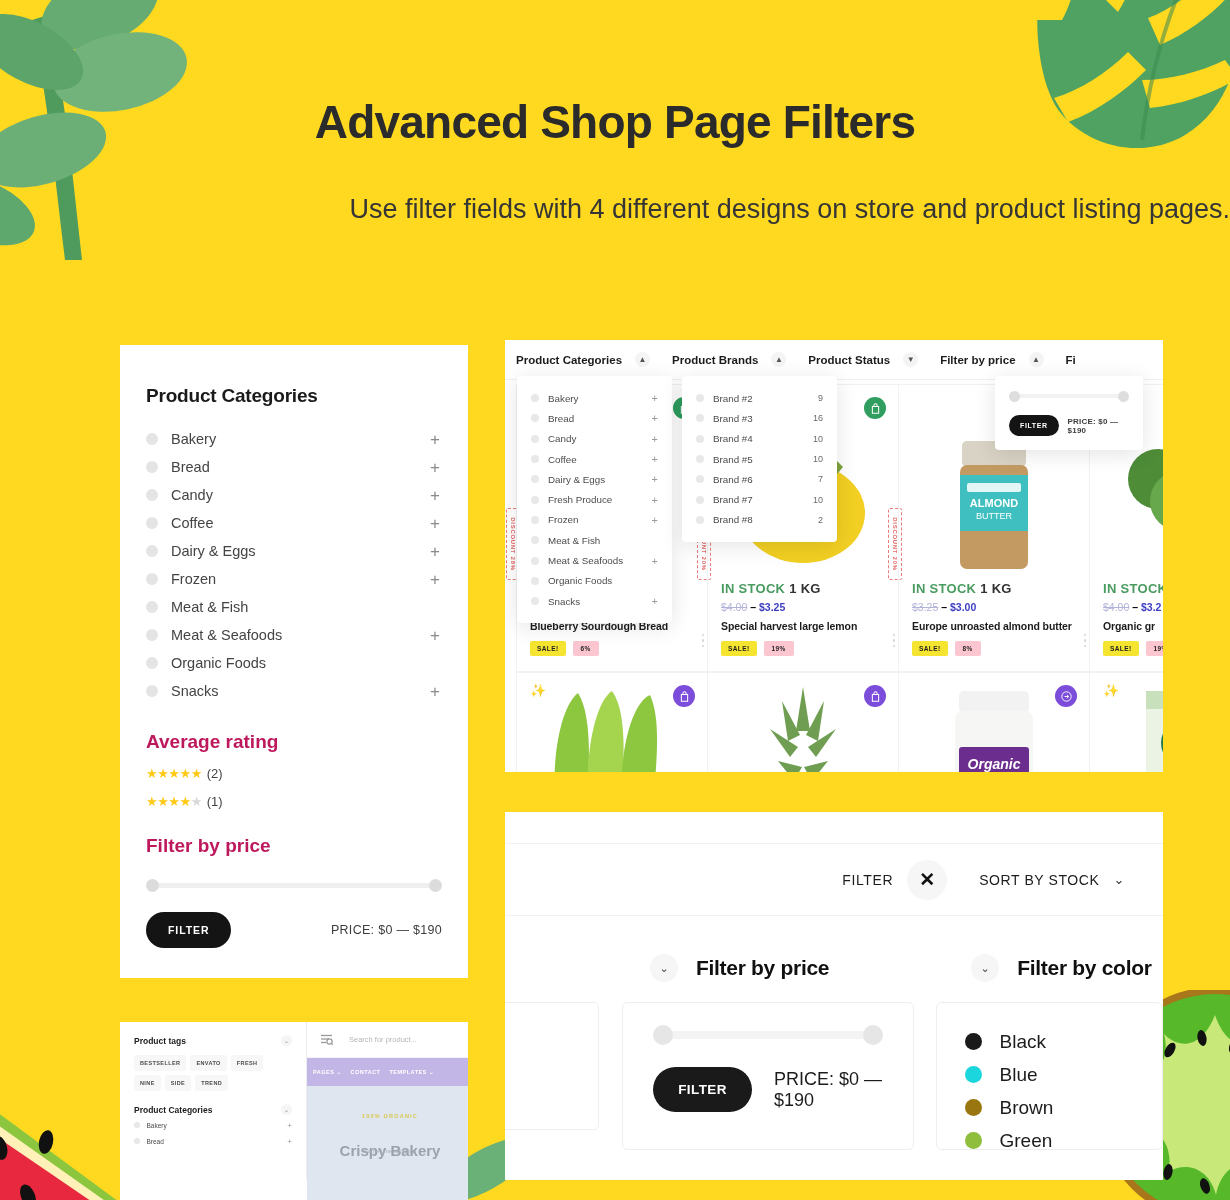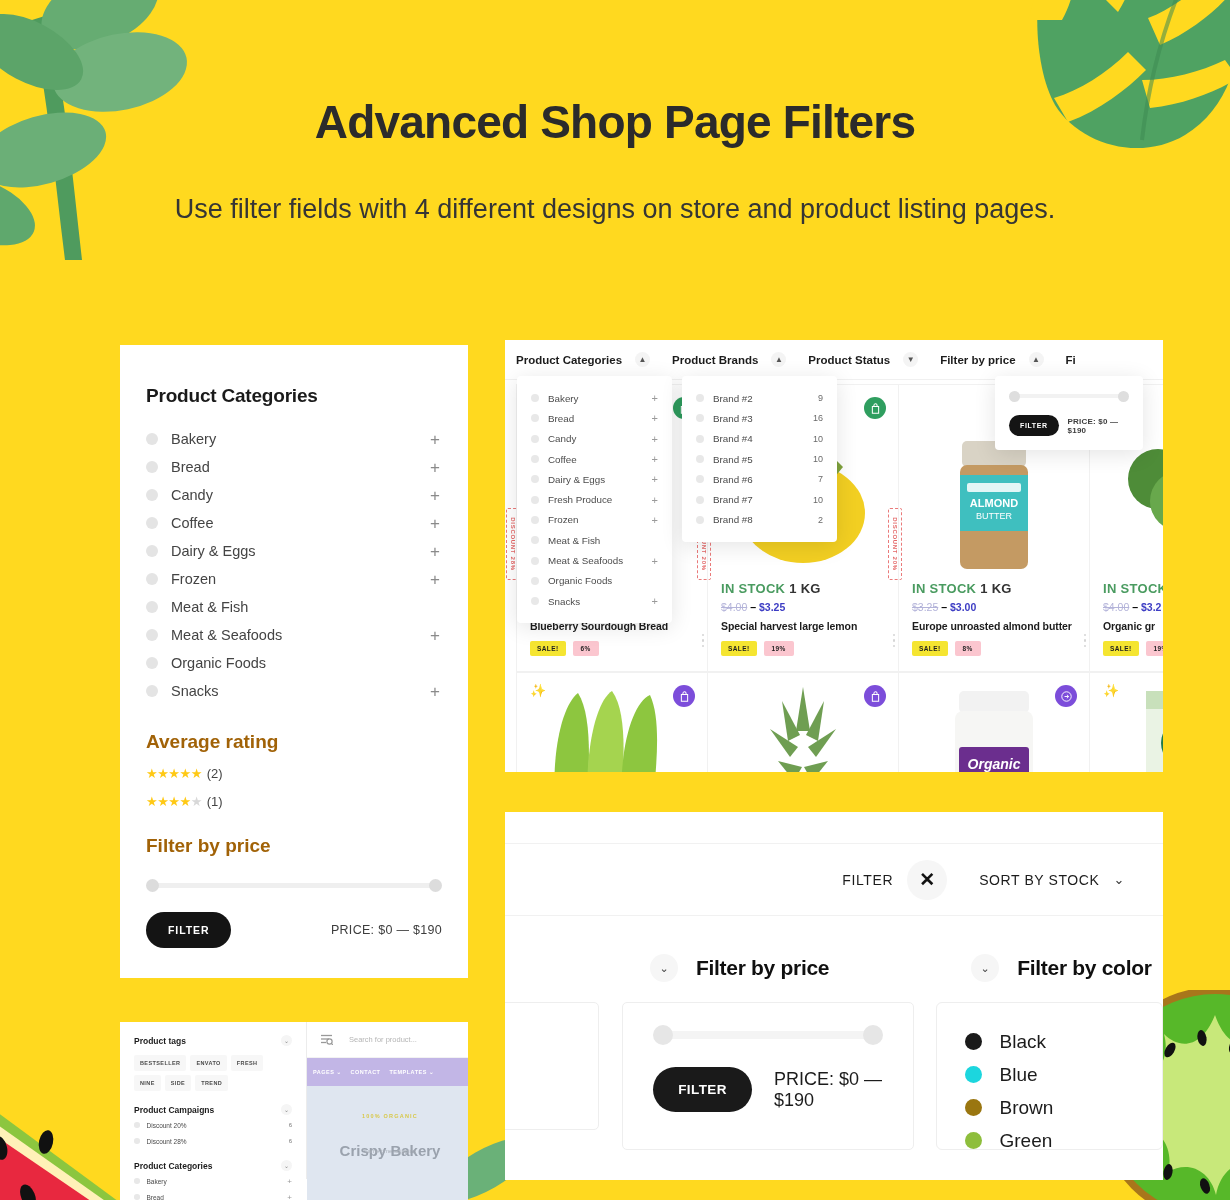--- a/index.html
+++ b/index.html
@@ -23,21 +23,21 @@
   #leaf-bl { left: 300px; bottom: -30px; width: 260px; height: 180px; }
 
   
   .header { position: absolute; left: 0; top: 0; width: 1230px; text-align: center; margin-top: 11px; }
   .page-title {
     font-size: 46px; font-weight: bold; color: #2b2b2b;
     letter-spacing: -0.8px; margin-top: 86px; line-height: 1.1;
   }
   .page-sub {
     font-size: 27px; color: #353535; margin-top: 42px;
-    line-height: 1.42; font-weight: 400;
+    line-height: 1.42; font-weight: 400; text-align: right;
   }
 
   
   .panel { position: absolute; background: #fff; }
 
   
   #sidebar-panel {
     left: 120px; top: 345px; width: 348px; height: 633px;
     padding: 40px 26px 0 26px;
   }
@@ -45,21 +45,21 @@
   .sb-list { margin-top: 18px; }
   .sb-row {
     display: flex; align-items: center; height: 28px; color: #444; font-size: 14.5px;
   }
   .sb-dot {
     width: 12px; height: 12px; border-radius: 50%;
     background: #e4e4e4; margin-right: 13px; flex: 0 0 auto;
   }
   .sb-row .lbl { flex: 1 1 auto; }
   .sb-plus { color: #8a8a8a; font-size: 17px; line-height: 1; width: 14px; text-align: center; }
-  .sb-heading2 { font-size: 19px; font-weight: bold; color: #a16207; margin-top: 26px; }
+  .sb-heading2 { font-size: 19px; font-weight: bold; color: #be185d; margin-top: 26px; }
   .rating-row { display: flex; align-items: center; margin-top: 13px; font-size: 13px; color: #444; }
   .stars { letter-spacing: -0.5px; font-size: 13px; margin-right: 5px; }
   .star-on { color: #FFC915; }
   .star-off { color: #d8d8d8; }
 
   .slider-track {
     position: relative; height: 5px; background: #efefef;
     border-radius: 3px; margin: 26px 5px 0 5px;
   }
   .slider-handle {
@@ -840,38 +840,20 @@
     </div>
     <div class="tp-tags" id="tp-tags">
         <span class="tp-tag">BESTSELLER</span>
         <span class="tp-tag">ENVATO</span>
         <span class="tp-tag">FRESH</span>
         <span class="tp-tag">NINE</span>
         <span class="tp-tag">SIDE</span>
         <span class="tp-tag">TREND</span>
       </div>
 
-    <div class="tp-sec">
-      <div class="tp-head">
-        <span class="tp-title">Product Campaigns</span>
-        <span class="tp-chev">⌄</span>
-      </div>
-      <div id="tp-campaigns">
-  <div class="tp-row">
-    <span class="tp-dot"></span>
-    <span class="lbl">Discount 20%</span>
-    <span class="tp-cnt">6</span>
-  </div>
-  <div class="tp-row">
-    <span class="tp-dot"></span>
-    <span class="lbl">Discount 28%</span>
-    <span class="tp-cnt">6</span>
-  </div>
-        </div>
-    </div>
 
     <div class="tp-sec">
       <div class="tp-head">
         <span class="tp-title">Product Categories</span>
         <span class="tp-chev">⌄</span>
       </div>
       <div id="tp-categories">
   <div class="tp-row">
     <span class="tp-dot"></span>
     <span class="lbl">Bakery</span>

